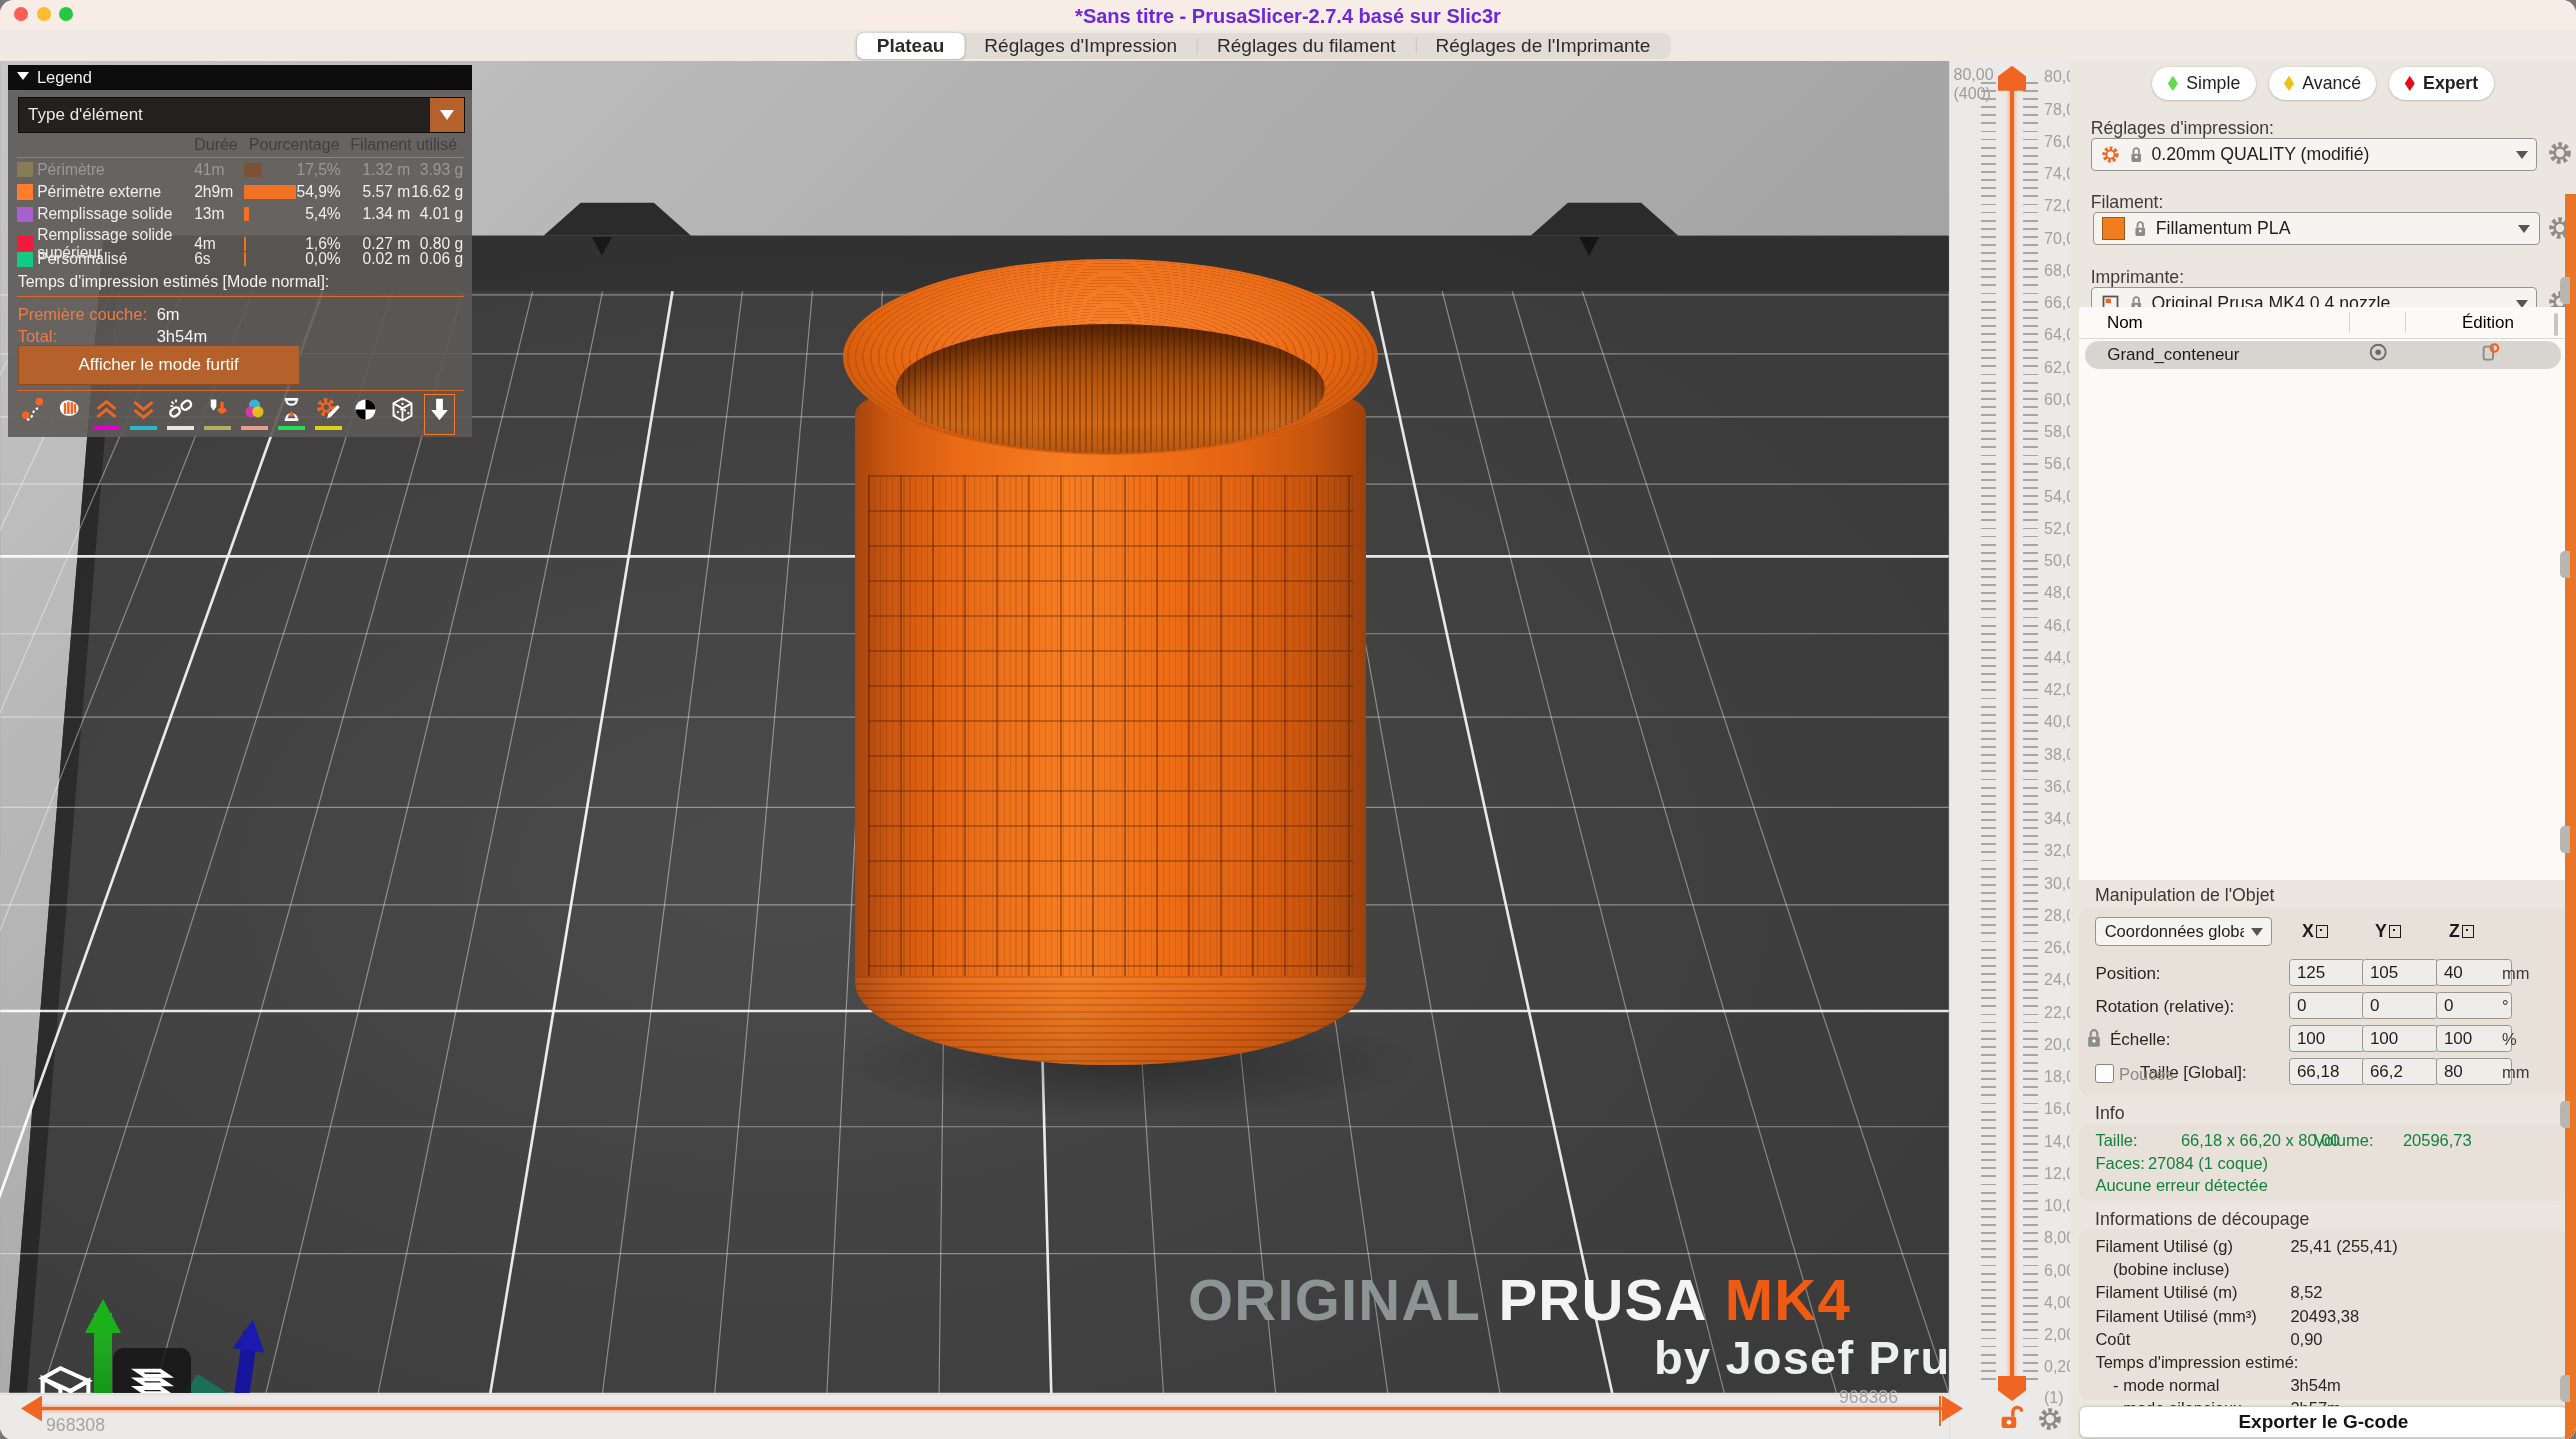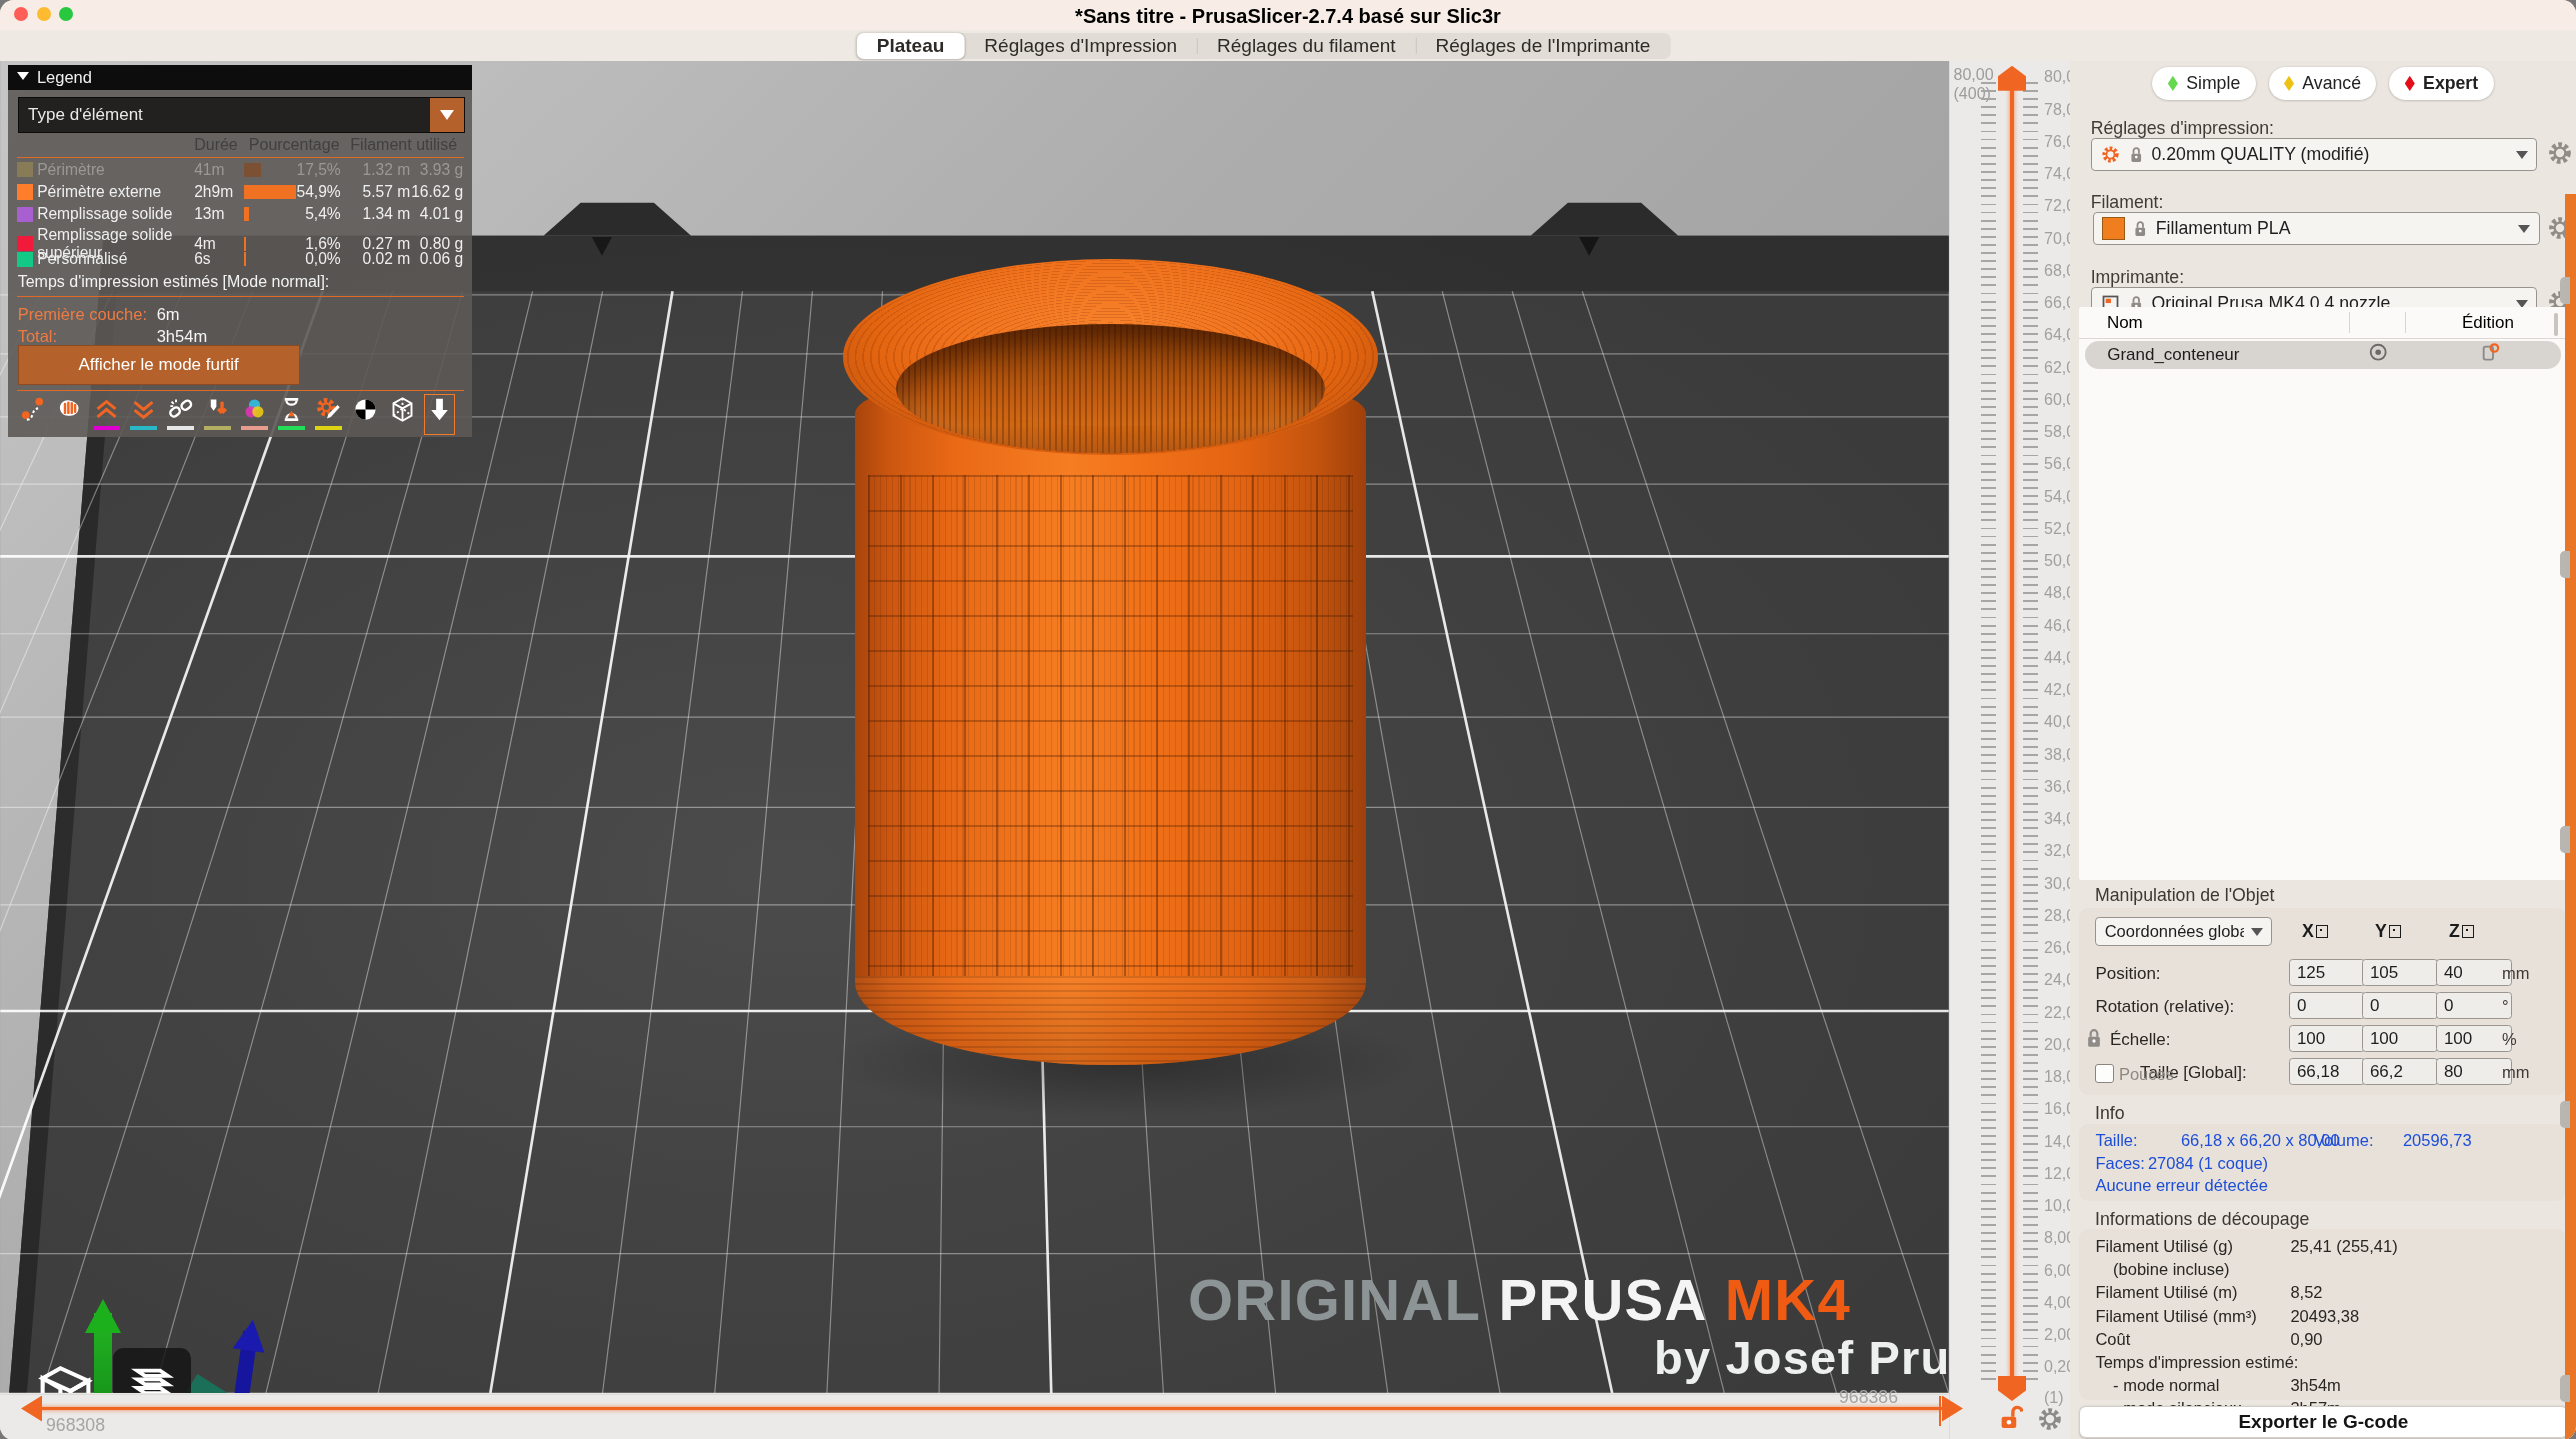--- a/index.html
+++ b/index.html
@@ -6,21 +6,21 @@
   #stage{position:relative;width:2576px;height:1440px;font-family:"Liberation Sans","DejaVu Sans",sans-serif;
          -webkit-font-smoothing:antialiased;}
   .window{position:absolute;inset:0;border-radius:14px;overflow:hidden;background:#ece6e0;}
 
   
   .titlebar{position:absolute;left:0;top:0;width:100%;height:29.5px;background:#f7ede6;border-bottom:0.6px solid #e3d9d2;}
   .tl{position:absolute;top:6.5px;width:14px;height:14px;border-radius:50%;}
   .tl.red{left:14px;background:#ff5e57;}
   .tl.yel{left:37px;background:#febb2f;}
   .tl.grn{left:59px;background:#27c83f;}
-  .wtitle{position:absolute;left:0;right:0;top:4.7px;text-align:center;font-size:20px;font-weight:bold;color:#000000;}
+  .wtitle{position:absolute;left:0;right:0;top:4.7px;text-align:center;font-size:20px;font-weight:bold;color:#6d28d9;}
 
   
   .tabstrip{position:absolute;left:0;top:29.5px;width:100%;height:32px;background:#efe9e3;border-bottom:0.6px solid #d9d2cb;}
   .tabgroup{position:absolute;left:50%;transform:translateX(-53%);top:3.5px;height:26px;display:flex;background:#e1dcd6;border-radius:7px;}
   .tab{display:flex;align-items:center;padding:0 20px;font-size:19px;color:#2d2a27;border-radius:7px;white-space:nowrap;position:relative;}
   .tab:not(.active):not(:first-child)::before{content:"";position:absolute;left:0;top:4.7px;bottom:4.7px;width:1.2px;background:#cbc5bf;}
   .tab.active{background:#ffffff;box-shadow:0 0.6px 2.4px rgba(0,0,0,.25);font-weight:bold;}
 
   
   .viewport{position:absolute;left:0;top:61px;width:1949px;height:1332px;overflow:hidden;background:#a8a8a8;}
@@ -145,21 +145,21 @@
   .panelbox{position:absolute;left:8.9px;background:#e7e1da;border-radius:9.4px;}
   .sb-title{position:absolute;left:25px;font-size:17.7px;color:#3c3732;}
   .mrow{position:absolute;left:0;right:0;height:27px;font-size:17px;color:#2a2622;}
   .mrow .lbl{position:absolute;left:16.5px;top:4.7px;white-space:nowrap;}
   .mrow input{position:absolute;top:0;width:67px;height:25px;background:#efedea;border:1.2px solid #9a958f;border-radius:3.5px;
               font-size:17px;font-family:inherit;color:#1e1e1e;padding:0 0 0 7px;}
   .mrow .unit{position:absolute;left:423px;top:4.7px;color:#3f3a36;font-size:16.5px;}
   .axhdr{position:absolute;top:0;font-size:17.7px;font-weight:bold;color:#1b1b1b;display:flex;align-items:center;gap:2.4px;}
   .axbox{width:10px;height:11.8px;border:1.8px solid #1b1b1b;position:relative;}
   .axbox::after{content:"";position:absolute;left:3px;top:3.5px;width:1.8px;height:2.4px;background:#1b1b1b;}
-  .inforow{font-size:16.5px;color:#1d4ed8;position:absolute;white-space:nowrap;}
+  .inforow{font-size:16.5px;color:#15803d;position:absolute;white-space:nowrap;}
   .slc-grid{position:absolute;left:16.5px;right:14px;top:8.3px;display:grid;grid-template-columns:195px 1fr;row-gap:4.1px;font-size:16.5px;color:#2a2622;}
   .slc-grid .lab{white-space:nowrap;}
   .slc-grid .ind{padding-left:17.7px;}
   .exportbtn{position:absolute;left:8.9px;top:1345px;width:487px;height:29.5px;background:#ffffff;border:0.6px solid #d4cec8;border-radius:7px;
              display:flex;align-items:center;justify-content:center;font-size:19px;font-weight:bold;color:#141414;box-shadow:0 0.6px 1.8px rgba(0,0,0,.18);}
   .edgestrip{position:absolute;left:495px;top:133px;width:10.6px;height:1245px;background:#e97626;}
   .edgenub{position:absolute;left:-4.7px;width:9.4px;height:27px;background:#b9b5b1;border-radius:4.7px 0 0 4.7px;}
 </style>
 </head>
 <body>

